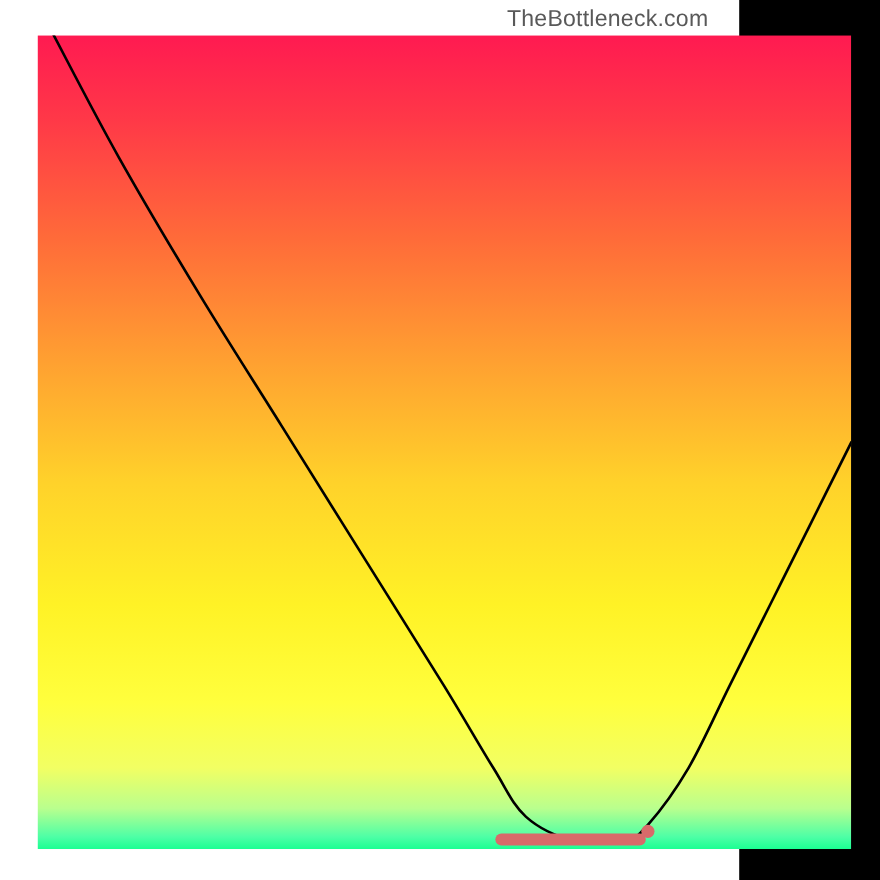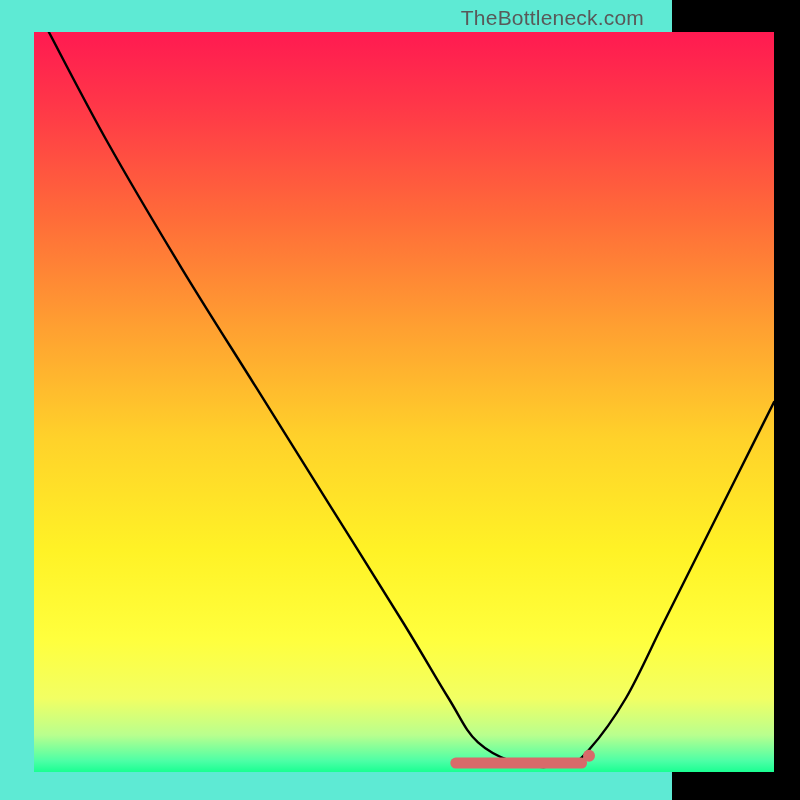--- a/index.html
+++ b/index.html
@@ -8,21 +8,21 @@
     width: 800px;
     height: 800px;
     background: #000;
     font-family: Arial, Helvetica, sans-serif;
     overflow: hidden;
   }
   .frame {
     position: absolute;
     left: 0; top: 0;
     width: 672px; height: 800px;
-    background: #5eead4;
+    background: #ffffff;
   }
   .plot-area {
     position: absolute;
     left: 34px;
     top: 32px;
     width: 740px;
     height: 740px;
     overflow: hidden;
   }
   .plot-area svg {

